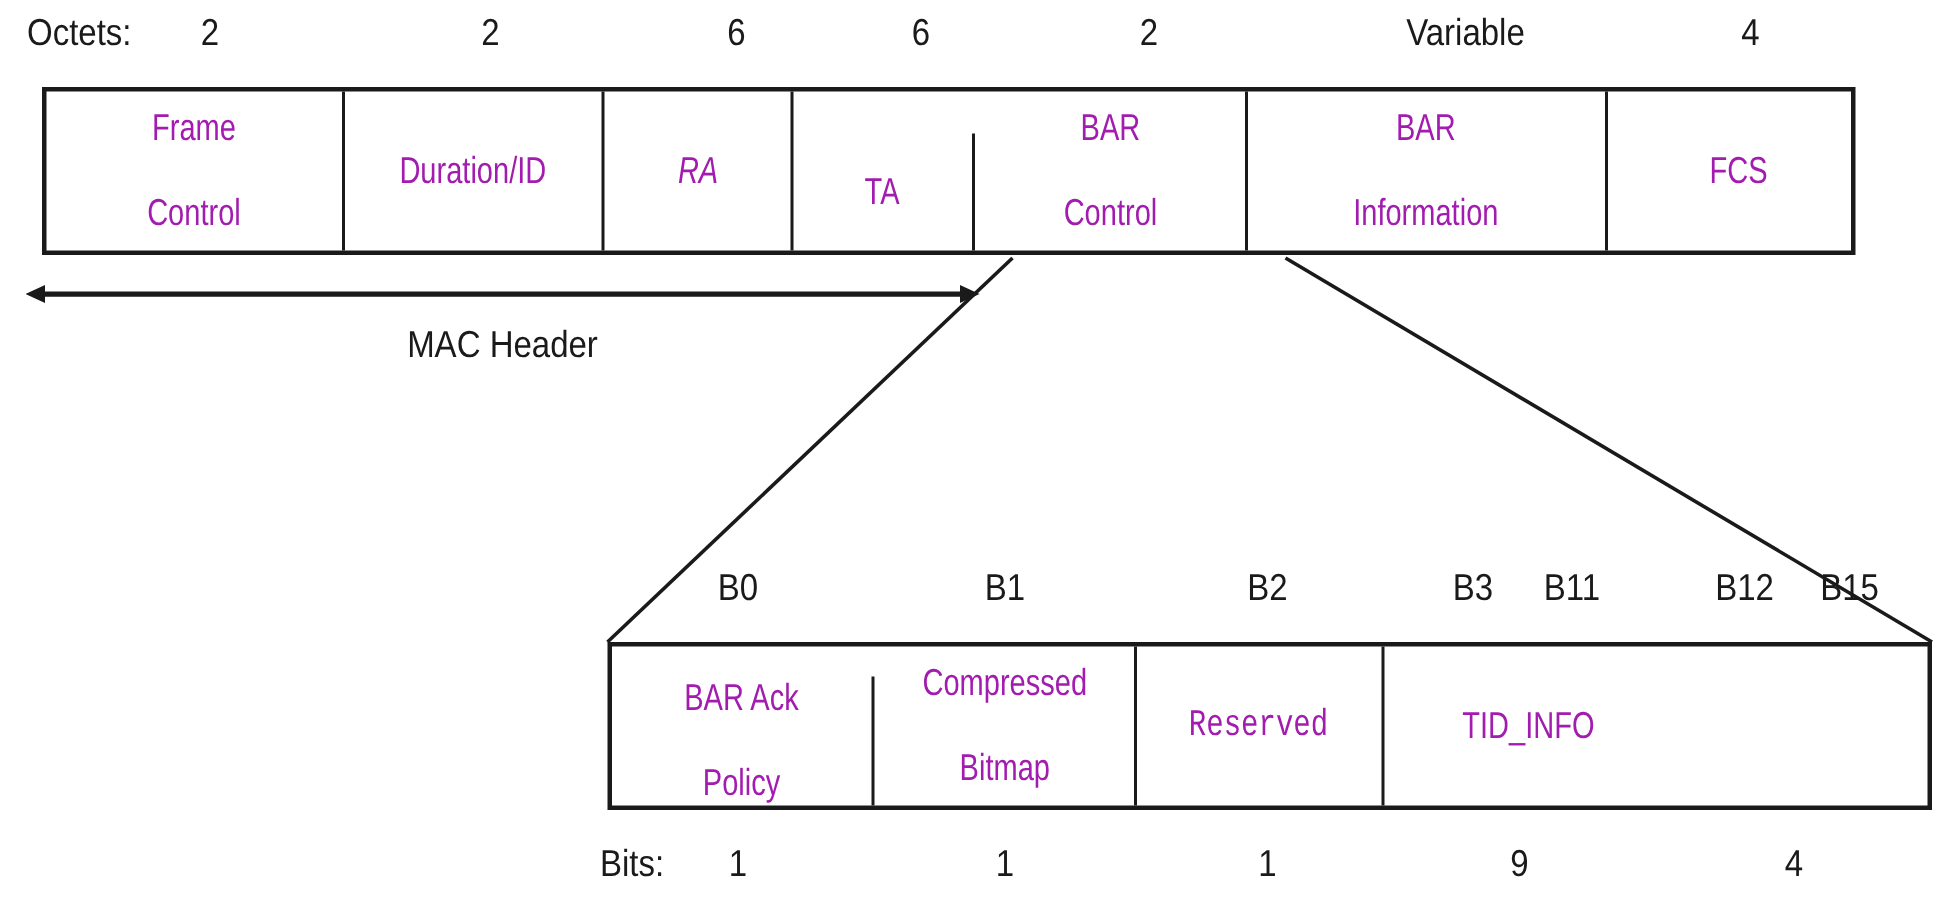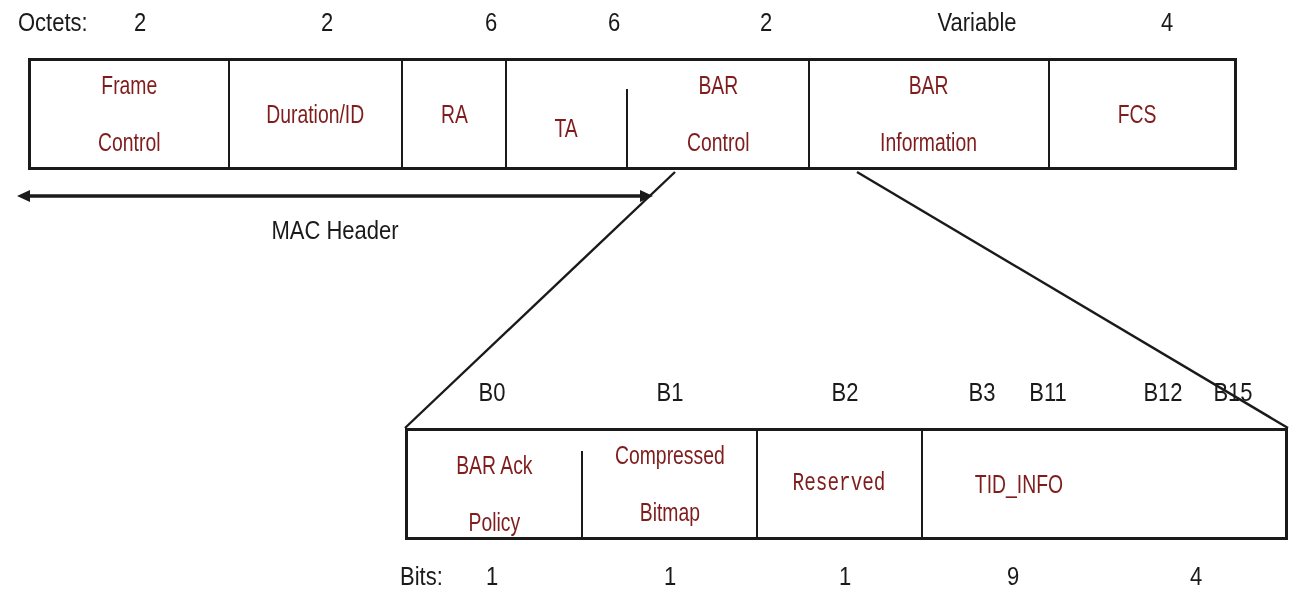--- a/index.html
+++ b/index.html
@@ -45,21 +45,21 @@
   }
   .cell {
     box-sizing: border-box;
     border-right: 2px solid #1a1a1a;
     display: flex;
     align-items: center;
     justify-content: center;
     text-align: center;
     font-size: 25px;
     line-height: 1.14;
-    color: #7f1d1d;
+    color: #a21caf;
     padding: 0 2px;
   }
   .cell:last-child { border-right: none; }
   .cell span { display: block; transform: scaleX(0.88); }
 
   
   #overlay {
     position: absolute;
     left: 0; top: 0;
     width: 1299px;
@@ -88,21 +88,21 @@
       <span><span>Frame</span><br>
             <span>Control</span></span>
     </div>
 
     <div class="cell" style="width:173px;">
       <span>
           <span>Duration/ID</span>
         </span>
     </div>
 
-    <div class="cell" style="width:104px;">
+    <div class="cell" style="width:126px;font-style:italic;">
       <span>
           <span>RA</span>
         </span>
     </div>
 
     <div class="cell" style="width:121px;margin-top:28px;">
       <span>
           <span>TA</span>
         </span>
     </div>

